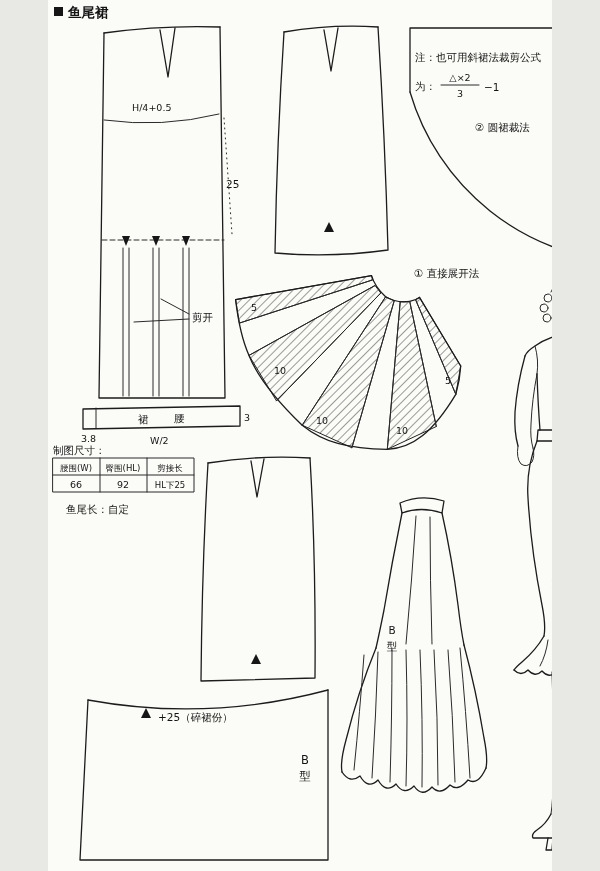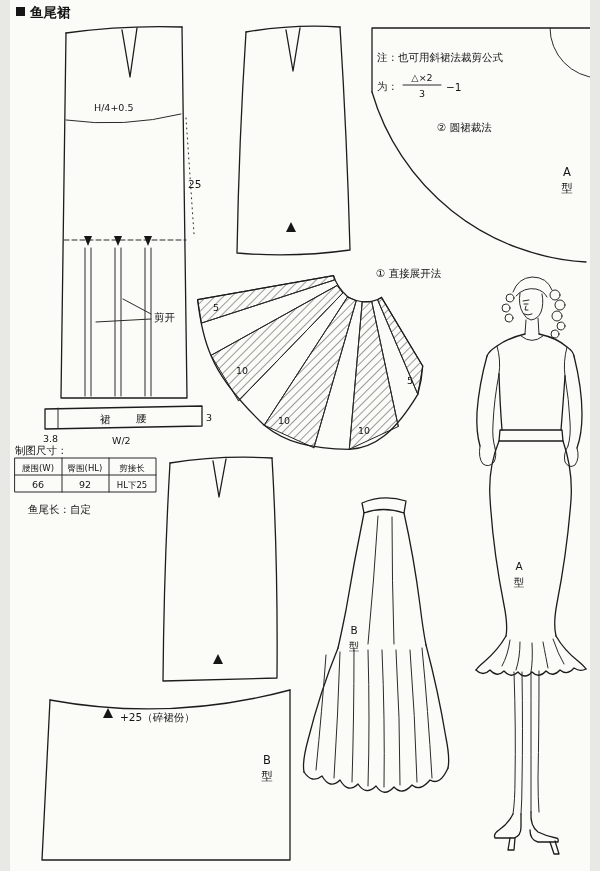--- a/index.html
+++ b/index.html
@@ -1,20 +1,19 @@
 <!DOCTYPE html>
 <html><head>
 <meta charset="utf-8">
 <style>
   html,body{margin:0;padding:0;background:#e8e8e4;}
   .page{
-    width:560px;height:871px;position:relative;margin:0 auto;
+    width:504px;height:871px;position:relative;margin:0 auto;
     background:#fbfbf7;overflow:hidden;
     font-family:"DejaVu Sans", sans-serif;
-    padding-left:20px;
   }
   svg{position:absolute;left:0;top:0;}
   svg text{fill:#141414;font-family:"DejaVu Sans", sans-serif;}
   .ln{stroke:#1c1c1c;stroke-width:1.3;fill:none;stroke-linecap:round;stroke-linejoin:round;}
   .thin{stroke:#2a2a2a;stroke-width:1;fill:none;stroke-linecap:round;}
   .fillb{fill:#161616;stroke:none;}
   .t8{font-size:8.5px;}
   .t9{font-size:9.5px;}
   .t10{font-size:10.5px;}
   .t11{font-size:11.5px;}

